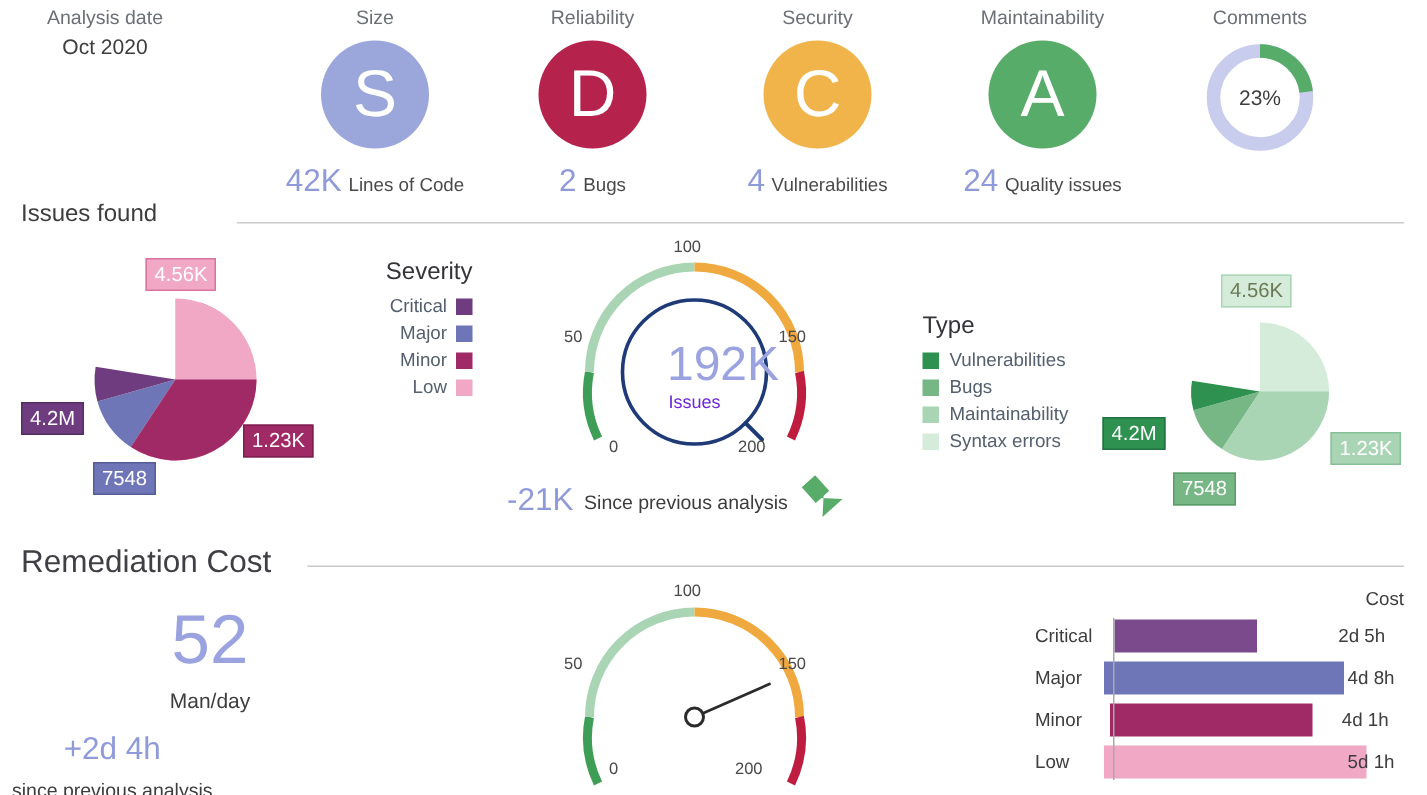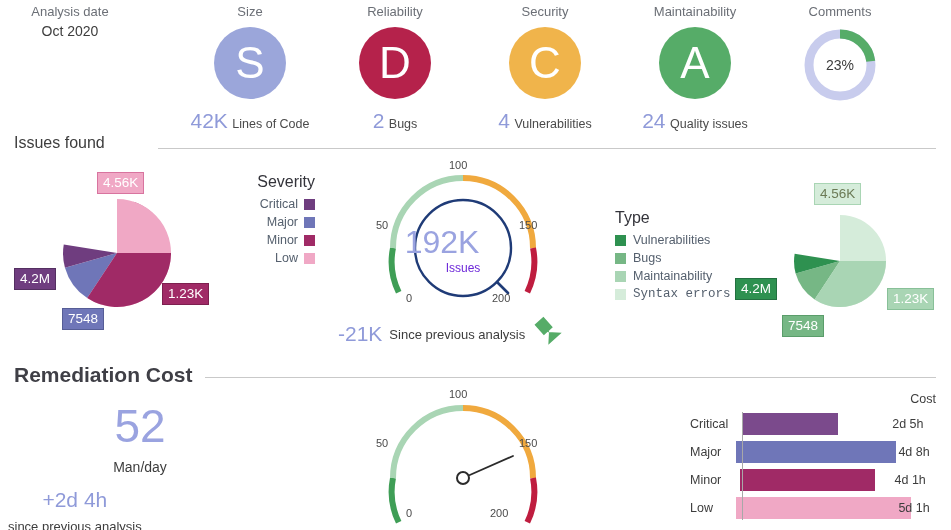--- a/index.html
+++ b/index.html
@@ -9,21 +9,21 @@
     color:#3d3d3d;overflow:hidden;position:relative;
   }
   .abs{position:absolute;}
   .kpi-title{font-size:13px;color:#6b6f76;text-align:center;}
   .circle-badge{
     border-radius:50%;display:flex;align-items:center;justify-content:center;
     color:#fff;font-size:44px;font-weight:400;line-height:1;
   }
   .kpi-num{color:#8f9ad9;font-size:21px;}
   .kpi-unit{color:#4a4a4a;font-size:12.5px;}
-  .section-title{font-size:21px;color:#3f3f46;font-weight:700;}
+  .section-title{font-size:21px;color:#3f3f46;font-weight:400;}
   .rule{height:1px;background:#c9c9c9;}
   .legend-title{font-size:16px;color:#33333a;font-weight:400;}
   .legend-row{display:flex;align-items:center;font-size:12.5px;color:#55606e;}
   .swatch{width:11px;height:11px;display:inline-block;}
   .pielabel{
     font-size:13.5px;color:#fff;padding:2px 5px;line-height:1.15;
     border:1px solid rgba(0,0,0,.25);white-space:nowrap;
   }
   .gauge-tick{font-size:11px;color:#4a4a4a;}
   .delta-num{color:#8f9ad9;font-size:21px;}
@@ -144,21 +144,21 @@
     </g>
     <circle cx="90" cy="90" r="48" fill="none" stroke="#1f3b77" stroke-width="2.4"></circle>
     <line x1="124" y1="124" x2="135" y2="135" stroke="#1f3b77" stroke-width="2.6" stroke-linecap="round"></line>
   </svg>
 </div>
 <div class="abs gauge-tick" style="left:406px;top:292px;">0</div>
 <div class="abs gauge-tick" style="left:376px;top:219px;">50</div>
 <div class="abs gauge-tick" style="left:449px;top:159px;">100</div>
 <div class="abs gauge-tick" style="left:519px;top:219px;">150</div>
 <div class="abs gauge-tick" style="left:492px;top:292px;">200</div>
-<div class="abs" style="left:392px;top:226px;width:100px;text-align:center;color:#9aa3e0;font-size:32px;line-height:1;">192K</div>
+<div class="abs" style="left:432px;top:226px;width:100px;text-align:center;color:#9aa3e0;font-size:32px;line-height:1;">192K</div>
 <div class="abs" style="left:413px;top:261px;width:100px;text-align:center;color:#6d28d9;font-size:12px;">Issues</div>
 
 <div class="abs" style="left:338px;top:320px;display:flex;align-items:center;gap:7px;">
   <span class="delta-num">-21K</span>
   <span class="delta-txt">Since previous analysis</span>
   <svg width="34" height="28" viewBox="0 0 34 28">
     <path d="M2 6 L16 6 L16 13 L26 3 L26 21 L16 11 L16 18 L2 18 Z" fill="#56ac68" transform="rotate(48 17 12)"></path>
   </svg>
 </div>
 
@@ -170,21 +170,21 @@
       <span>Vulnerabilities</span>
     </div>
     <div class="legend-row" style="gap:7px;margin-bottom:4px;">
       <span class="swatch" style="background:#76b785;"></span>
       <span>Bugs</span>
     </div>
     <div class="legend-row" style="gap:7px;margin-bottom:4px;">
       <span class="swatch" style="background:#a9d5b4;"></span>
       <span>Maintainability</span>
     </div>
-    <div class="legend-row" style="gap:7px;font-family:Liberation Mono, monospace;">
+    <div class="legend-row" style="gap:7px;">
       <span class="swatch" style="background:#d5ecda;"></span>
       <span>Syntax errors</span>
     </div>
   </div>
 </div>
 
 <div class="abs" style="left:793px;top:214px;">
   <svg width="94" height="94" viewBox="-1 -1 96 96">
     <path d="M47 47 L47 0 A47 47 0 1 1 21.1 86.2 Z" fill="#d5ecda"></path>
     <path d="M47 47 L21.1 86.2 A47 47 0 0 1 1.7 59.7 Z" fill="#76b785"></path>

